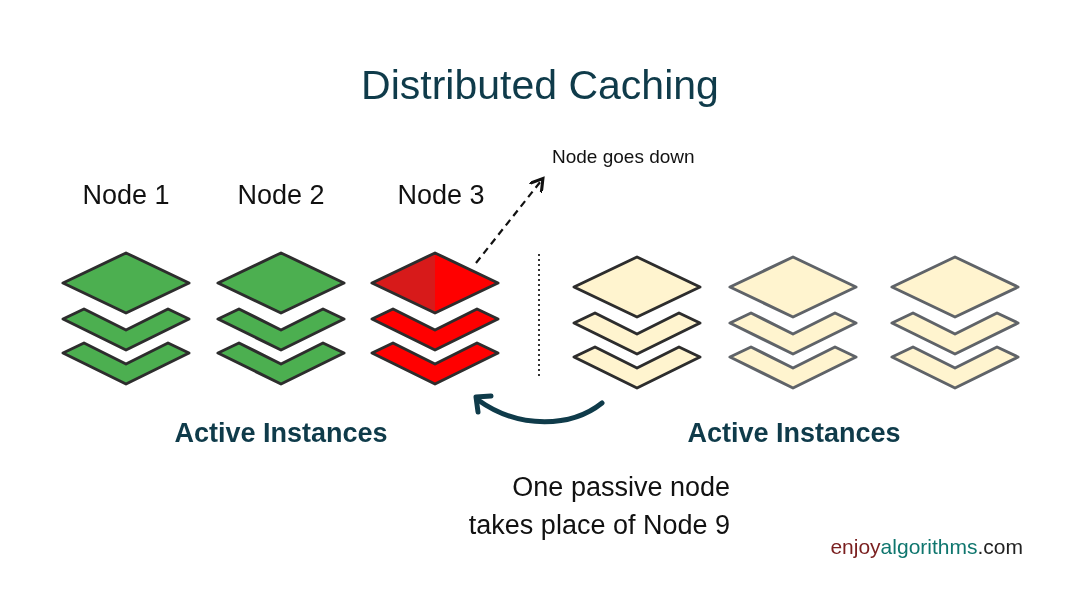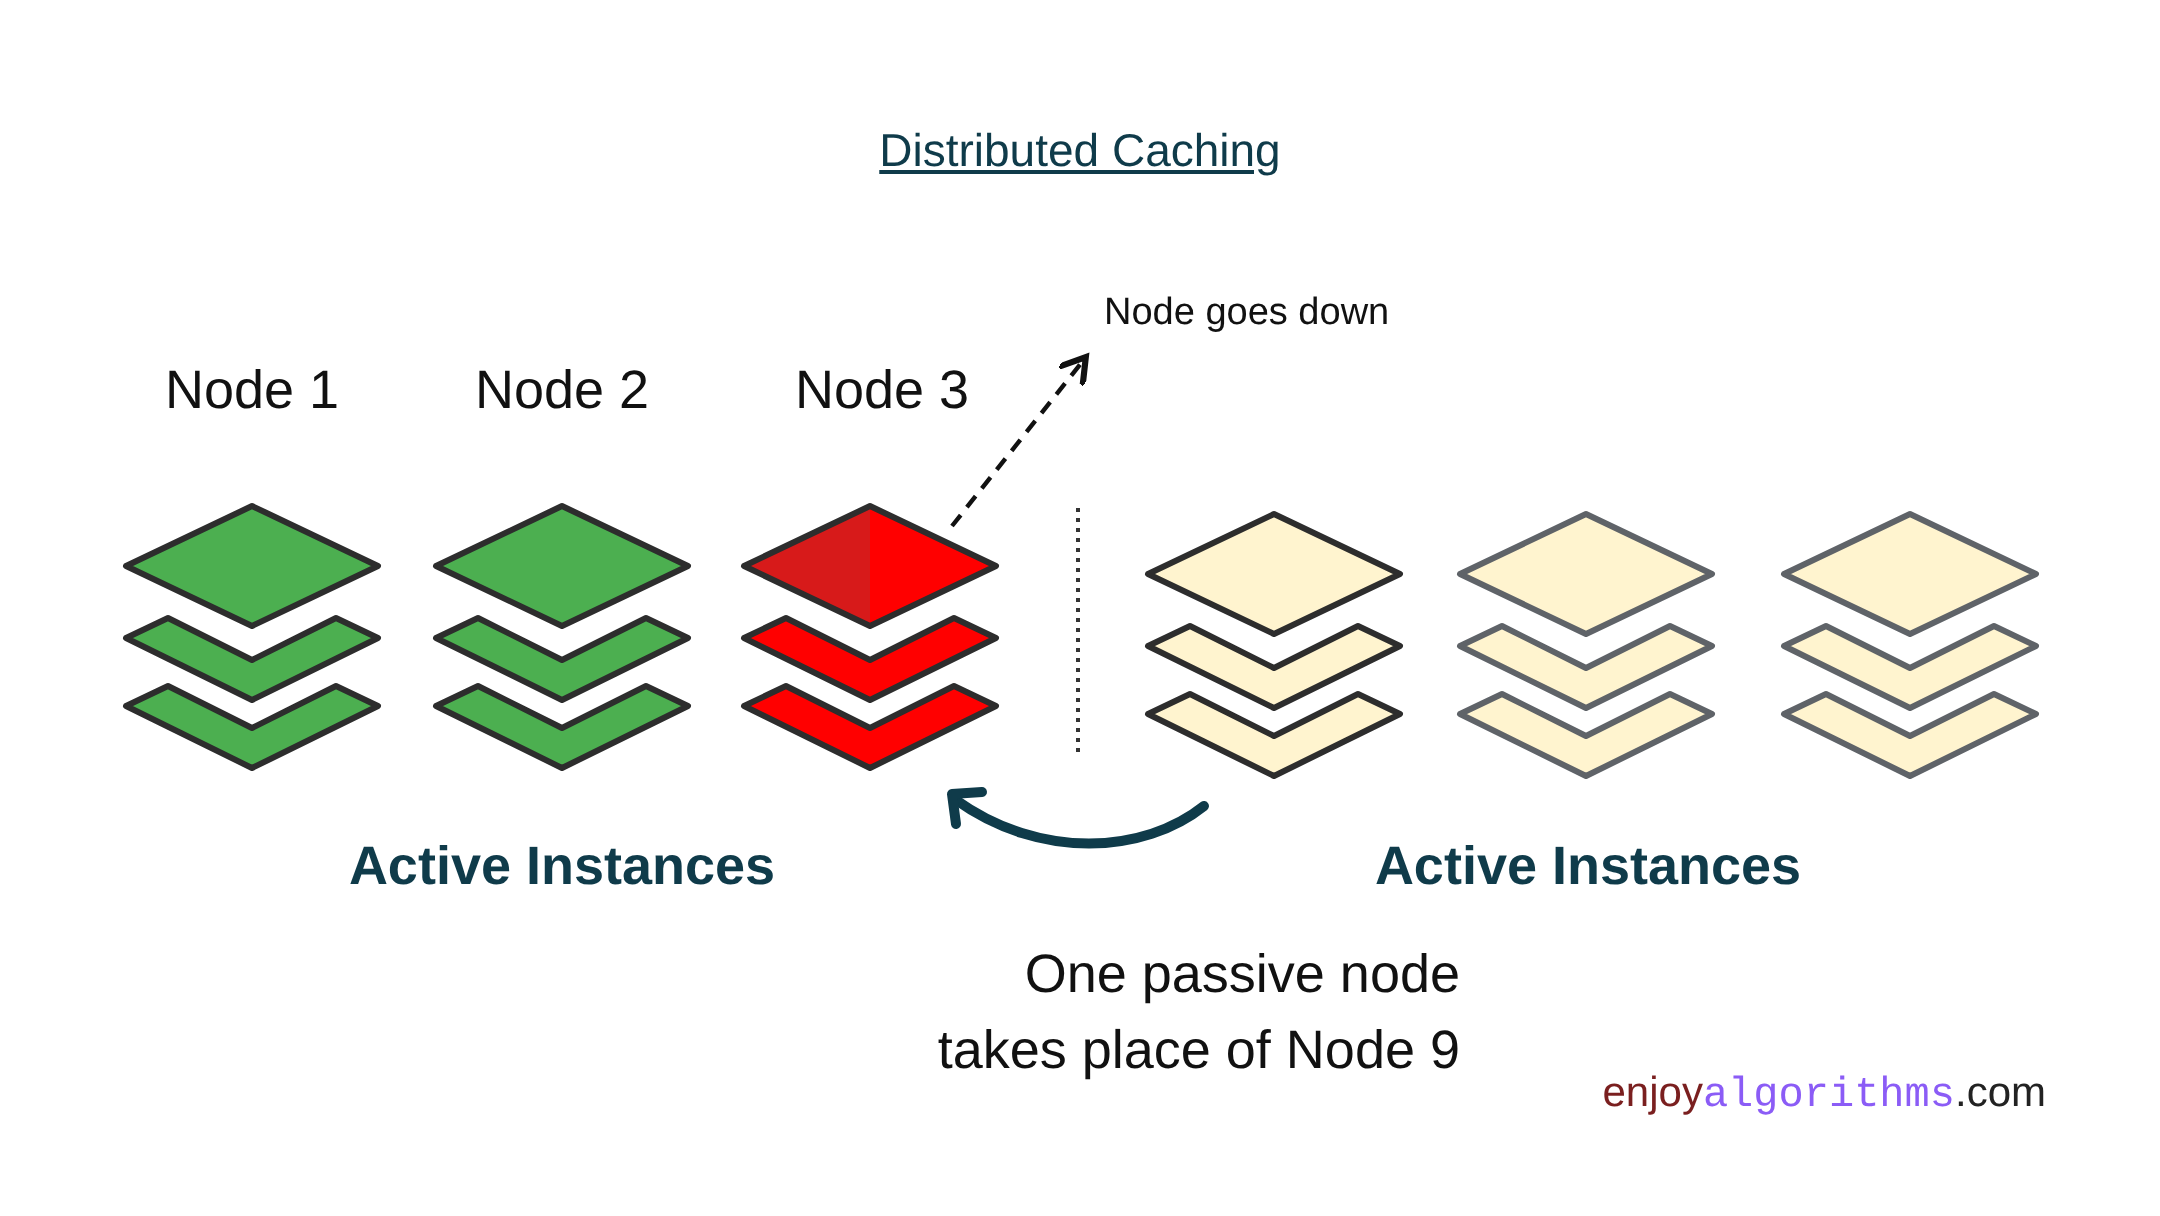--- a/index.html
+++ b/index.html
@@ -1,19 +1,19 @@
 <!DOCTYPE html>
 <html><head>
   <meta charset="utf-8">
   <style>
     html, body { margin: 0; padding: 0; background: #ffffff; }
     body { width: 1080px; height: 608px; position: relative; overflow: hidden;
            font-family: "Liberation Sans", "DejaVu Sans", sans-serif; }
     .txt { position: absolute; white-space: nowrap; }
-    .title { left: 0; width: 1080px; top: 62px; text-align: center; font-size: 23px; color: #0f3b4a; text-decoration: underline; }
+    .title { left: 0; width: 1080px; top: 62px; text-align: center; font-size: 41px; color: #0f3b4a; }
     .node-label { top: 180px; font-size: 27px; color: #111; width: 130px; text-align: center; }
     .annot { left: 552px; top: 146px; font-size: 19px; color: #111; }
     .group-label { top: 418px; font-size: 27px; font-weight: bold; color: #0f3b4a; text-align: center; }
     .caption { left: 340px; width: 390px; top: 468px; text-align: right; font-size: 27px; line-height: 38px; color: #111; }
     .brand { right: 57px; top: 535px; font-size: 21px; }
     svg.diagram { position: absolute; left: 0; top: 0; }
   </style>
 </head>
 <body>
 
@@ -81,14 +81,14 @@
 
 <div class="txt group-label" style="left:150px;width:262px">Active Instances</div>
 <div class="txt group-label" style="left:650px;width:288px">Active Instances</div>
 
 <div class="txt caption">
   <div>One passive node</div>
   <div>takes place of Node 9</div>
 </div>
 
 <div class="txt brand">
-  <span id="brand1" style="color: rgb(122, 31, 31);">enjoy</span><span id="brand2" style="color: #8b5cf6; font-family: Liberation Mono, monospace;">algorithms</span><span id="brand3" style="color: rgb(34, 34, 34); margin-top: 43px;">.com</span>
+  <span id="brand1" style="color: rgb(122, 31, 31);">enjoy</span><span id="brand2" style="color: #0f766e;">algorithms</span><span id="brand3" style="color: rgb(34, 34, 34); margin-top: 43px;">.com</span>
 </div>
 
 </body></html>

